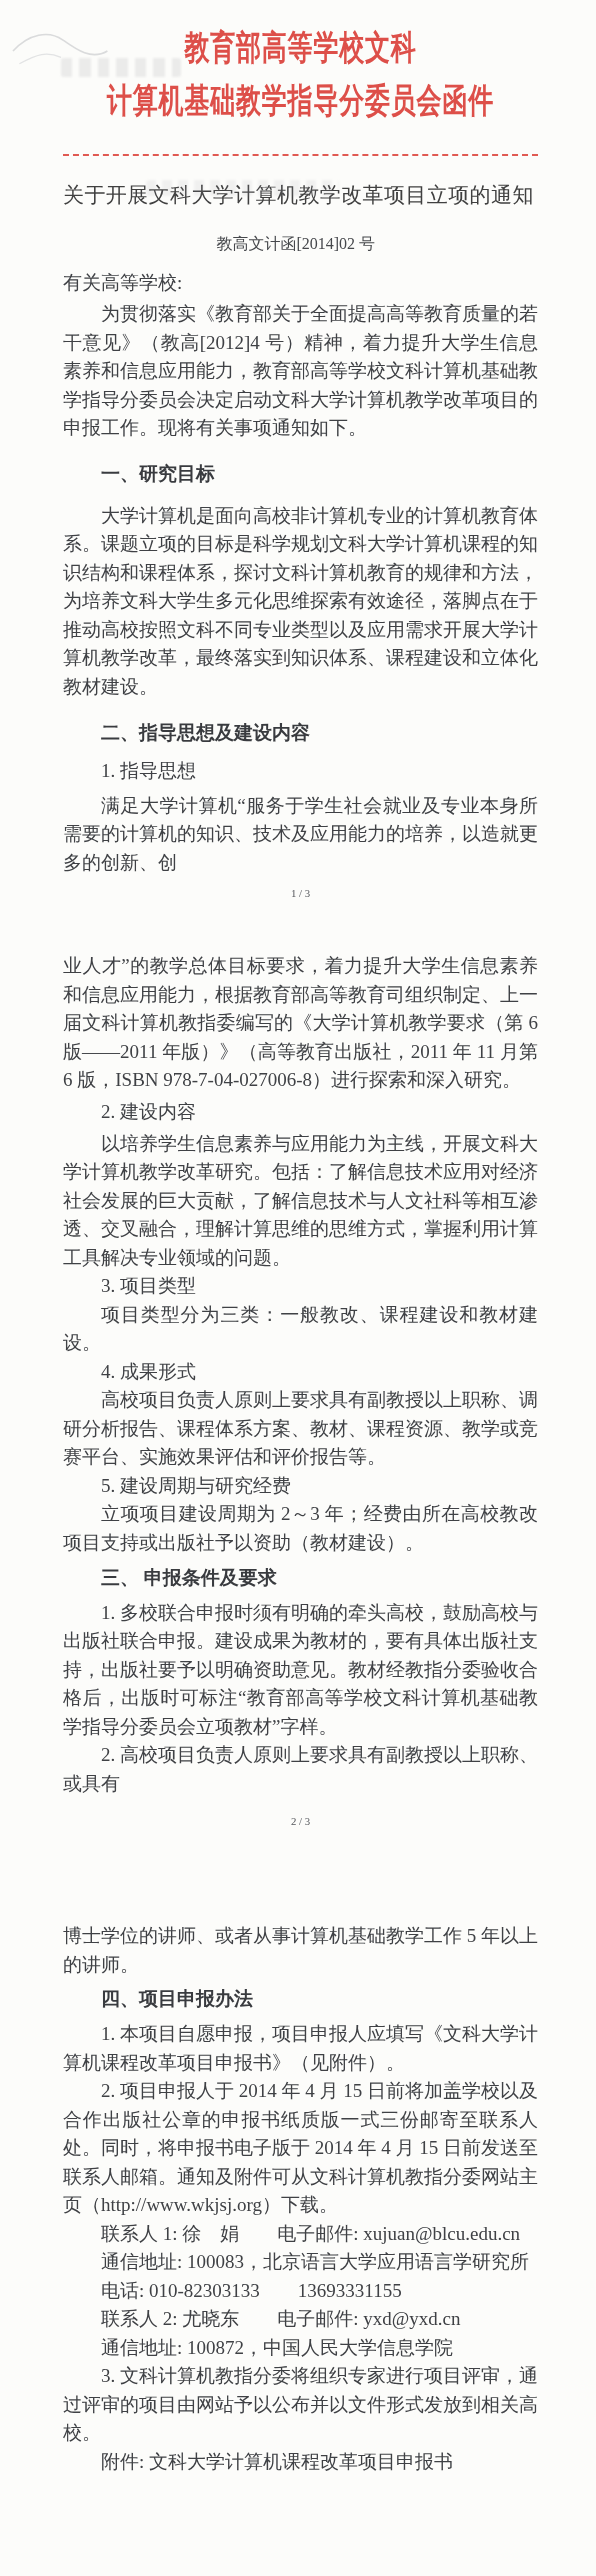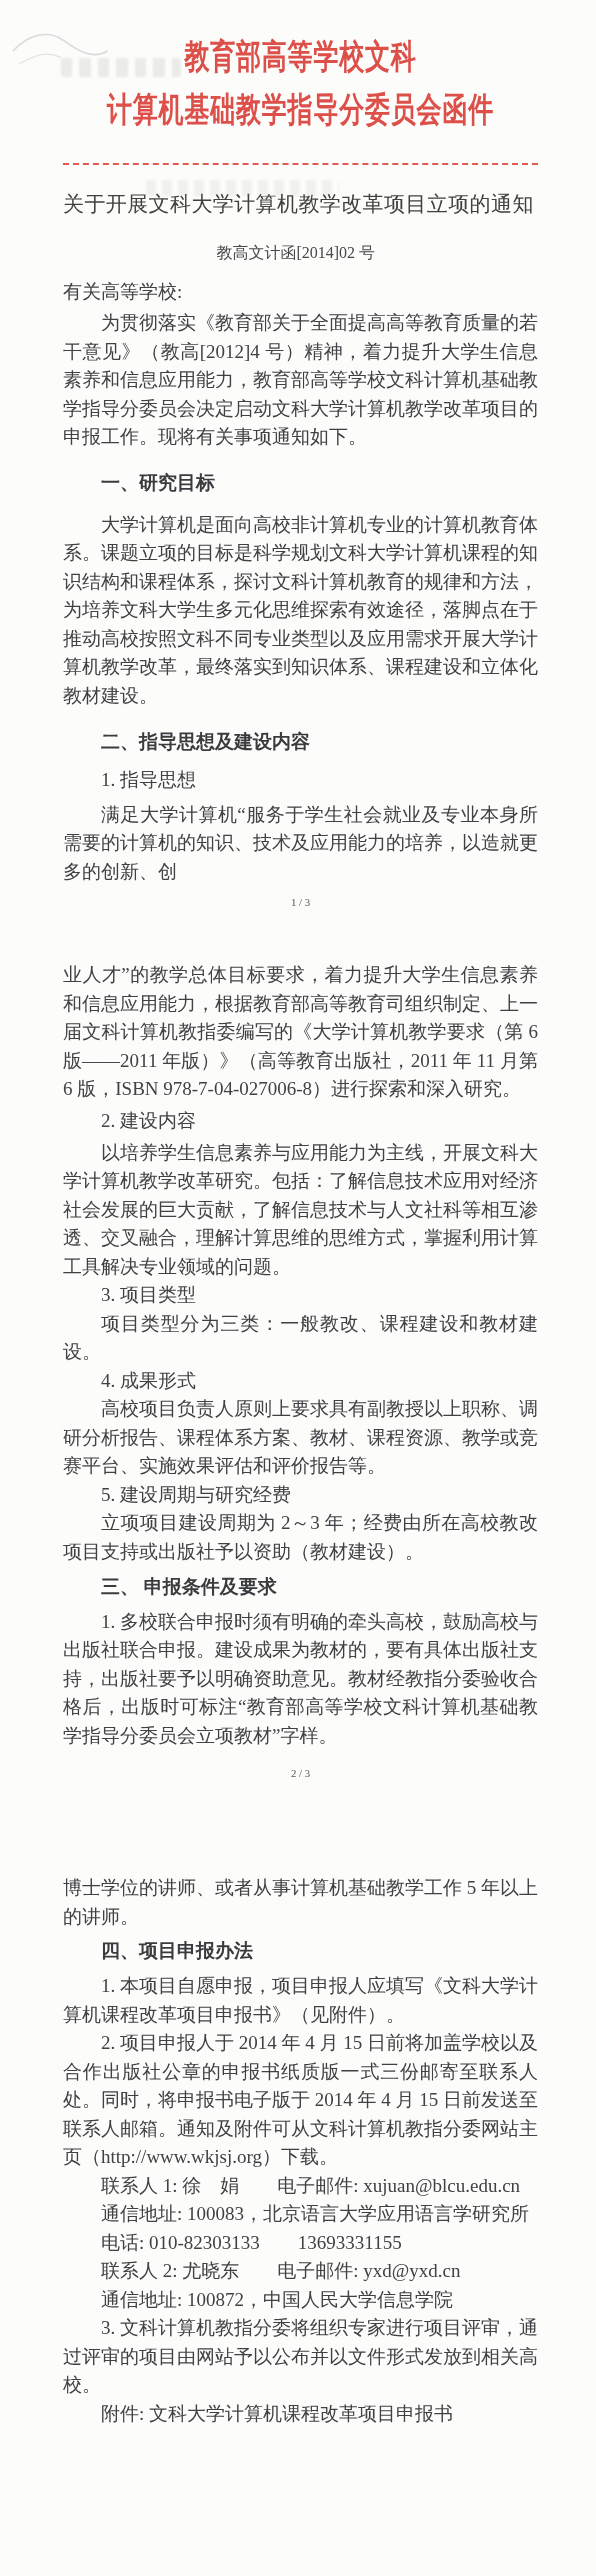--- a/index.html
+++ b/index.html
@@ -7,21 +7,21 @@
     width: 597px; height: 2576px;
     background: #fcfcfa;
     font-family: "Liberation Serif", "DejaVu Serif", serif;
     color: #3f4145;
     position: relative;
     overflow: hidden;
   }
   .doc { padding: 0 59px 0 63px; }
 
   
-  .letterhead { padding-top: 30px; }
+  .letterhead { padding-top: 21px; }
   .lh-line { height: 53px; line-height: 53px; text-align: center;
              font-size: 25px; font-weight: bold; color: #dd4f49; }
   .lh-line .stretch { display: inline-block; transform: scaleY(1.36);
                       transform-origin: center; letter-spacing: 0.8px; }
   .divider { margin-top: 27px; border-top: 2.4px dashed #e05a52; height: 0; }
 
   .title { margin-top: 24px; font-size: 21px; line-height: 30.5px;
            text-align: left; color: #404040; letter-spacing: 0.4px; }
   .doc-number { margin-top: 21px; font-size: 16px; line-height: 24px;
                 text-align: center; padding-right: 9.6px; color: #46484c; }
@@ -99,20 +99,21 @@
     <div class="t sub mt4">2. 建设内容</div>
     <div class="t para mt4">以培养学生信息素养与应用能力为主线，开展文科大学计算机教学改革研究。包括：了解信息技术应用对经济社会发展的巨大贡献，了解信息技术与人文社科等相互渗透、交叉融合，理解计算思维的思维方式，掌握利用计算工具解决专业领域的问题。</div>
     <div class="t sub">3. 项目类型</div>
     <div class="t para">项目类型分为三类：一般教改、课程建设和教材建设。</div>
     <div class="t sub">4. 成果形式</div>
     <div class="t para">高校项目负责人原则上要求具有副教授以上职称、调研分析报告、课程体系方案、教材、课程资源、教学或竞赛平台、实施效果评估和评价报告等。</div>
     <div class="t sub">5. 建设周期与研究经费</div>
     <div class="t para">立项项目建设周期为 2～3 年；经费由所在高校教改项目支持或出版社予以资助（教材建设）。</div>
     <div class="t hd mt8">三、 申报条件及要求</div>
     <div class="t para mt8">1. 多校联合申报时须有明确的牵头高校，鼓励高校与出版社联合申报。建设成果为教材的，要有具体出版社支持，出版社要予以明确资助意见。教材经教指分委验收合格后，出版时可标注“教育部高等学校文科计算机基础教学指导分委员会立项教材”字样。</div>
+    <div class="t para">2. 高校项目负责人原则上要求具有副教授以上职称、或具有</div>
     <div class="page-footer mt6">2 / 3</div>
   </div>
 
   <div class="mt116">
     <div class="t cont">博士学位的讲师、或者从事计算机基础教学工作 5 年以上的讲师。</div>
     <div class="t hd mt8">四、项目申报办法</div>
     <div class="t para mt8">1. 本项目自愿申报，项目申报人应填写《文科大学计算机课程改革项目申报书》（见附件）。</div>
     <div class="t para">2. 项目申报人于 2014 年 4 月 15 日前将加盖学校以及合作出版社公章的申报书纸质版一式三份邮寄至联系人处。同时，将申报书电子版于 2014 年 4 月 15 日前发送至联系人邮箱。通知及附件可从文科计算机教指分委网站主页（http://www.wkjsj.org）下载。</div>
     <div class="t contact">联系人 1: 徐　娟　　电子邮件: xujuan@blcu.edu.cn</div>
     <div class="t contact">通信地址: 100083，北京语言大学应用语言学研究所</div>

